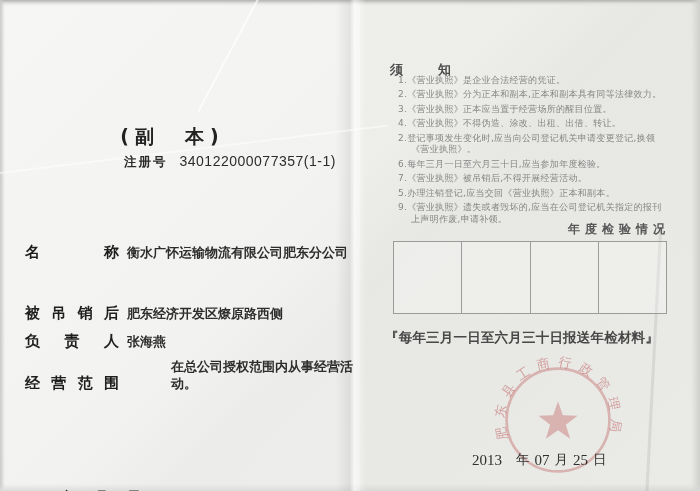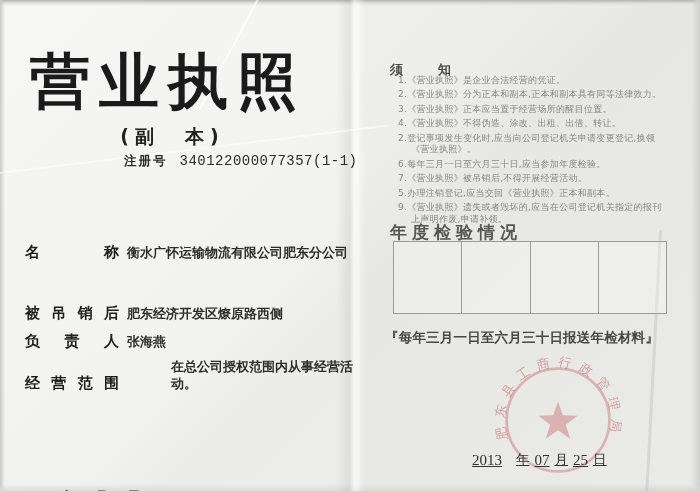--- a/index.html
+++ b/index.html
@@ -29,70 +29,69 @@
   .crease-3{position:absolute;top:150px;left:-30px;width:420px;height:2px;
     background:rgba(255,255,255,.5);transform:rotate(-7deg);}
 
   
   .title{position:absolute;top:48px;left:30px;width:320px;
     font-size:60px;font-weight:900;letter-spacing:9px;color:#1b1b1b;line-height:1.1;white-space:nowrap;}
   .subtitle{position:absolute;top:124px;left:0;width:345px;text-align:center;
     font-size:19px;font-weight:700;letter-spacing:6px;color:#222;}
   .regline{position:absolute;top:153px;left:124px;font-size:12.5px;color:#2c2c2c;white-space:nowrap;}
   .regline .reg-label{font-weight:700;letter-spacing:2px;margin-right:8px;}
-  .regline .reg-number{font-family:Liberation Mono, monospace;font-size:14px;letter-spacing:.5px;margin-top:16px;}
+  .regline .reg-number{font-family:Liberation Sans, sans-serif;font-size:14px;letter-spacing:.5px;margin-top:16px;}
 
   .field{position:absolute;left:25px;width:330px;display:flex;align-items:flex-end;margin-top:36px;}
   .field-label{display:inline-block;width:94px;flex:0 0 94px;
     font-size:15px;font-weight:700;color:#1e1e1e;
     text-align:justify;text-align-last:justify;margin-right:8px;}
   .field-value{font-size:13px;font-weight:600;color:#2d2d2d;line-height:1.3;}
   .f-name{top:207px;} .f-premises{top:268px;} .f-person{top:296px;} .f-scope{top:323px;gap:44px;}
   .f-est{top:452px;}
   .f-est .field-label{width:106px;flex:0 0 106px;}
   .f-est .field-value{font-size:13.5px;}
 
   
   .notice-heading{position:absolute;top:61px;left:390px;width:280px;
     font-size:13px;font-weight:700;letter-spacing:11px;color:#4c4c4c;}
   .notice-list{position:absolute;top:75px;left:398px;width:264px;}
   .notice-item{font-size:9px;line-height:1.32;color:#868686;margin-bottom:2.5px;
     padding-left:13px;text-indent:-13px;letter-spacing:.3px;}
-  .insp-heading{position:absolute;top:221px;left:390px;width:280px;text-align:left;
-    font-size:17px;font-weight:700;letter-spacing:5px;color:#565656;}
+  .insp-heading{position:absolute;top:221px;left:390px;width:280px;text-align:right;
+    font-size:12px;font-weight:700;letter-spacing:5px;color:#565656;}
   .insp-table{position:absolute;top:241px;left:393px;width:272px;height:71px;
     display:flex;border:1px solid #9b9b99;background:rgba(255,255,255,.25);}
   .insp-cell{flex:1;border-left:1px solid #9b9b99;}
   .insp-cell:first-child{border-left:none;}
   .insp-footnote{position:absolute;top:329px;left:385px;width:295px;
     font-size:13.5px;font-weight:700;color:#474747;letter-spacing:.2px;white-space:nowrap;}
 
   .stamp{position:absolute;top:348px;left:486px;width:144px;height:144px;}
   .issue-date{position:absolute;top:451px;left:472px;font-size:14px;color:#333;
-    display:flex;align-items:center;white-space:nowrap;text-decoration:underline;}
+    display:flex;align-items:center;white-space:nowrap;}
   .issue-date .num{font-family:"Liberation Serif","DejaVu Serif",serif;font-size:15px;color:#2f2f2f;}
   .issue-date .sep{margin:0 5px;font-size:13.5px;}
   .issue-date .gap{margin-left:14px;}
 </style>
 </head>
 <body>
 
 <div class="scan">
 
   <div class="edge-top"></div>
   <div class="edge-left"></div>
   <div class="edge-right"></div>
   <div class="edge-bottom"></div>
   <div class="shade-right"></div>
   <div class="fold-center"></div>
   <div class="crease-1"></div>
   <div class="crease-2"></div>
   <div class="crease-3"></div>
 
-  <div class="title">营业执照</div>
   <div class="subtitle">(副　本)</div>
   <div class="regline">
     <span class="reg-label">注册号</span>
     <span class="reg-number">340122000077357(1-1)</span>
   </div>
 
   <div class="field f-name">
     <span class="field-label">名称</span>
     <span class="field-value">衡水广怀运输物流有限公司肥东分公司</span>
   </div>

